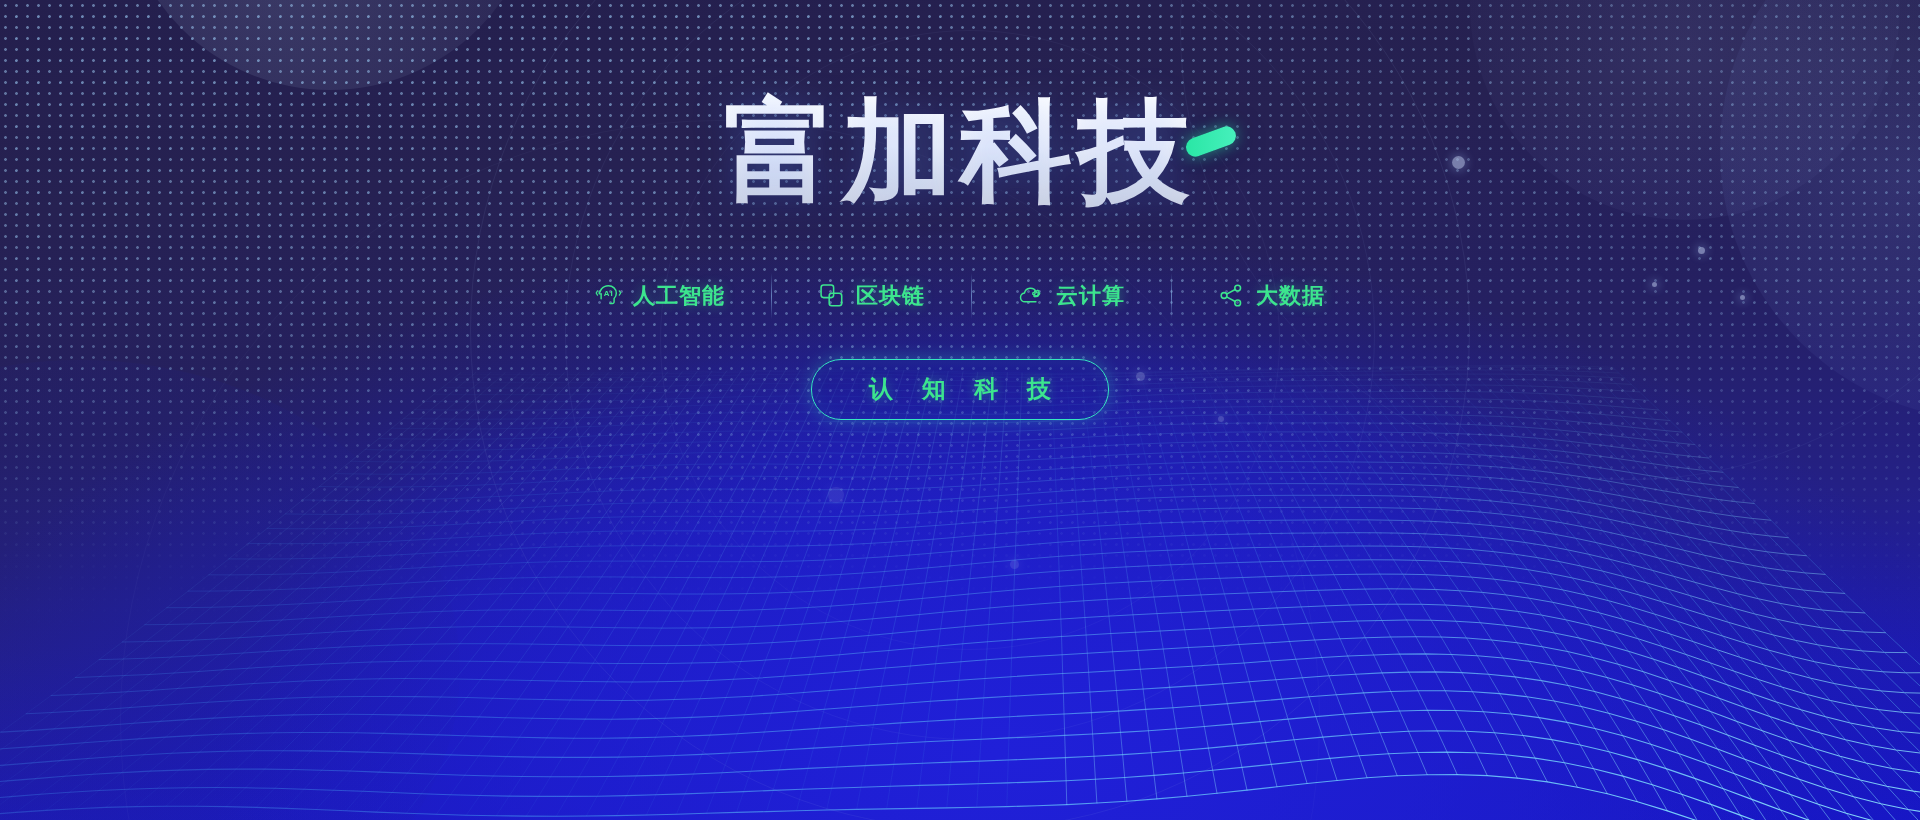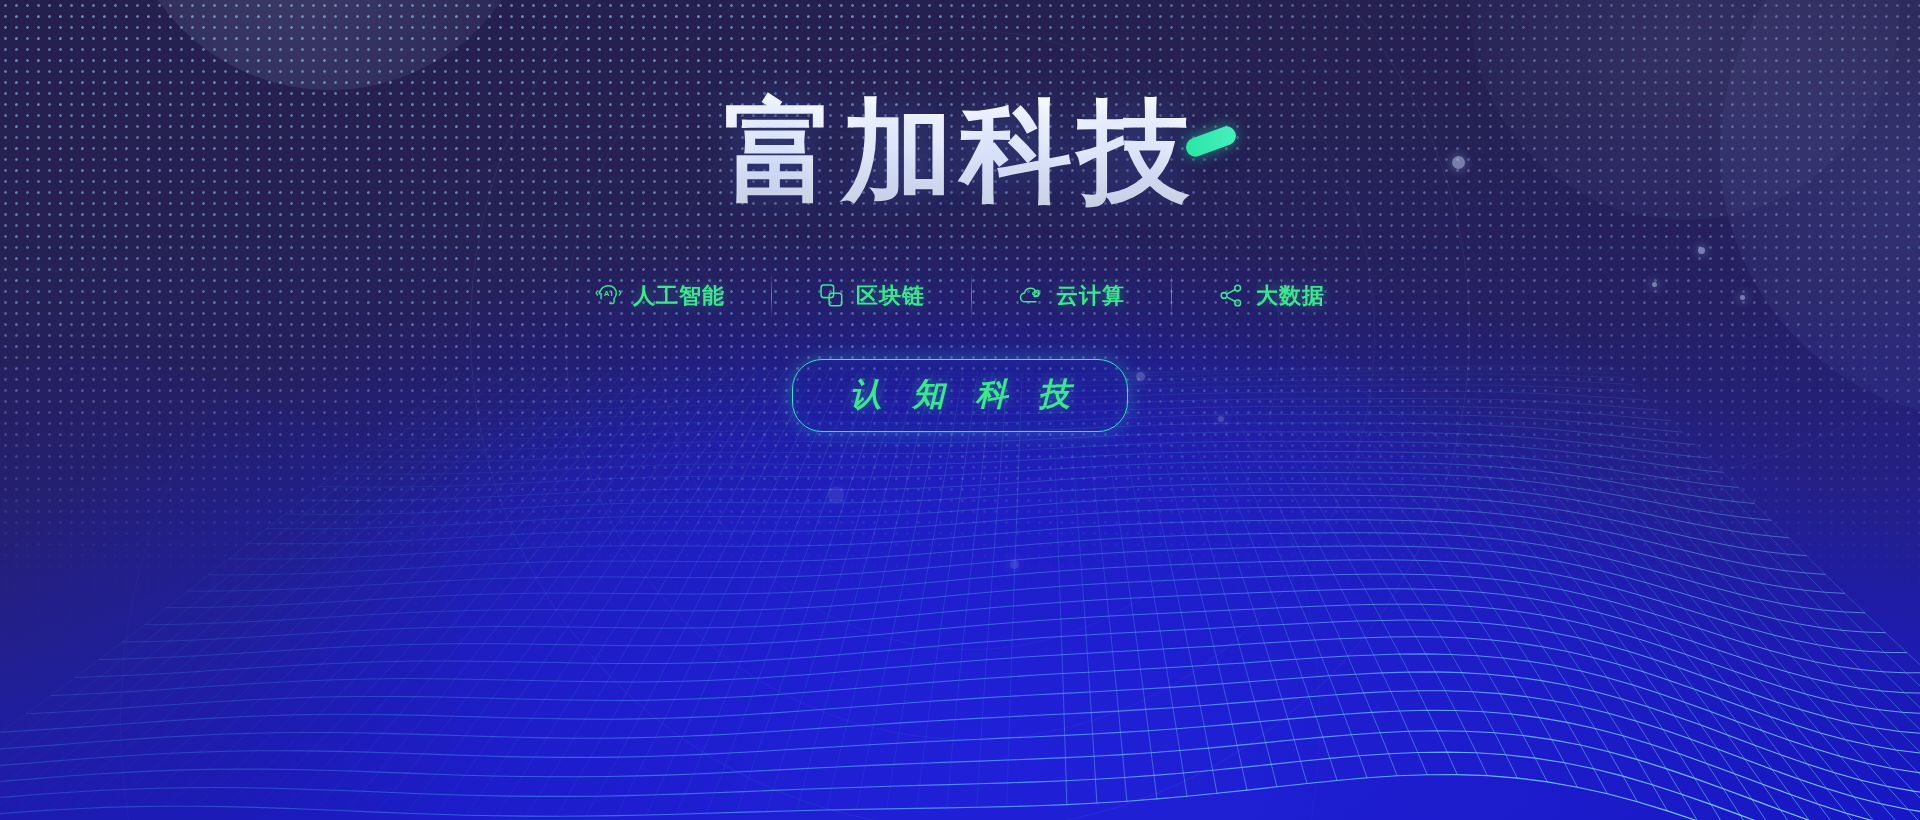--- a/index.html
+++ b/index.html
@@ -161,30 +161,29 @@
     flex: 0 0 1px;
   }
 
   .cta-wrap { margin-top: 40px; }
   .cta {
     display: inline-block;
     padding: 13px 46px 14px 46px;
     border: 1.6px solid #35e6c0;
     border-radius: 30px;
     color: #3ce58e;
-    font-size: 32px;
+    font-size: 24px;
     font-weight: 700;
     letter-spacing: 11px;
     text-indent: 11px;
     background: rgba(20,25,160,0.18);
     box-shadow: 0 0 18px rgba(53,230,192,0.28), inset 0 0 18px rgba(53,230,192,0.08);
     text-shadow: 0 0 12px rgba(60,229,142,0.4);
     cursor: pointer;
     user-select: none;
-    font-style: italic;
   }
 </style>
 </head>
 <body>
 
 <div class="stage">
 
   <div class="blob blob-tl"></div>
   <div class="blob blob-tr1"></div>
   <div class="blob blob-tr2"></div>

